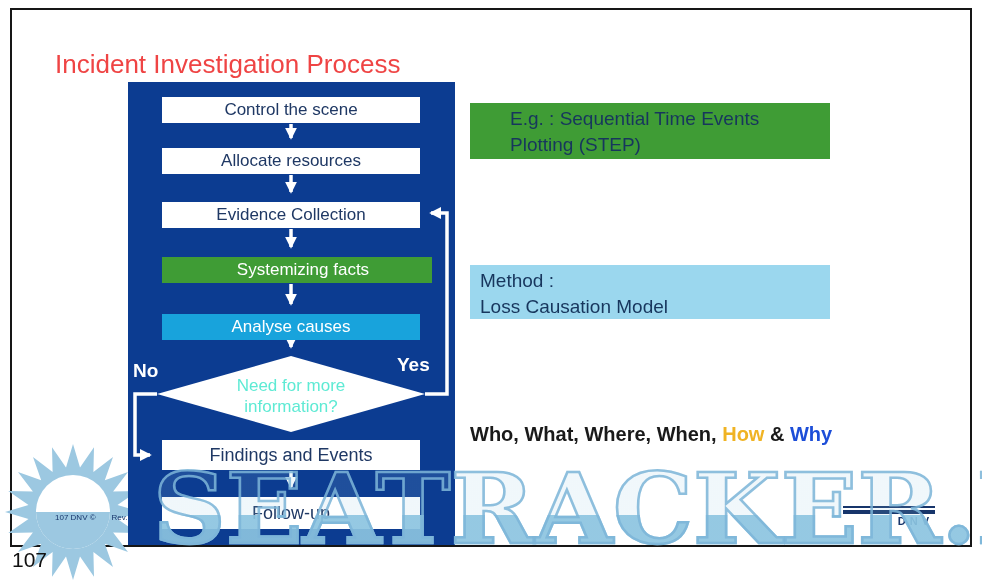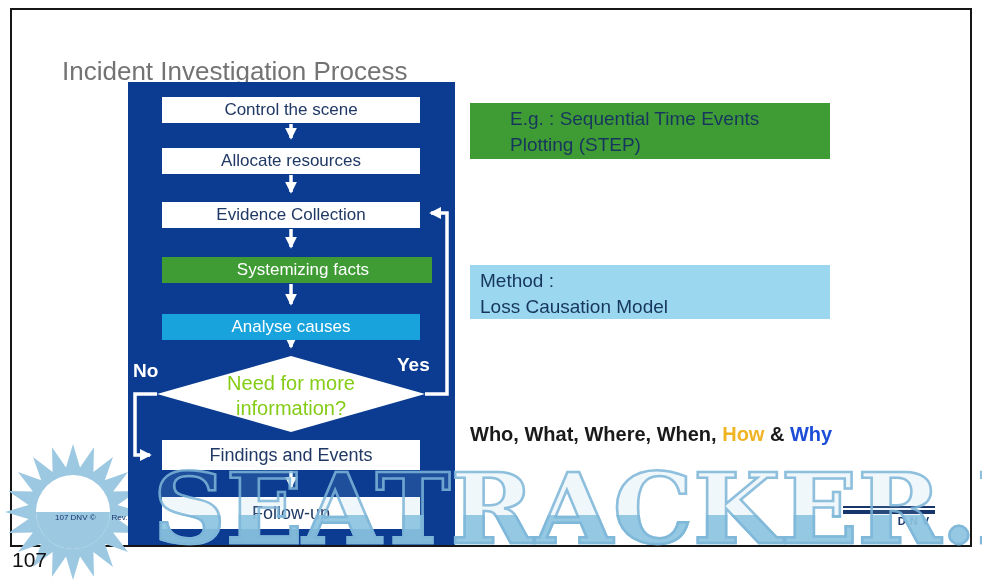--- a/index.html
+++ b/index.html
@@ -1,34 +1,34 @@
 <!DOCTYPE html>
 <html><head>
 <meta charset="utf-8">
 <style>
   html,body{margin:0;padding:0;background:#ffffff;}
   .page{position:relative;width:982px;height:587px;background:#ffffff;overflow:hidden;
         font-family:"Liberation Sans",sans-serif;}
   .slide-frame{position:absolute;left:10px;top:8px;width:958px;height:535px;
         border:2px solid #161616;background:#ffffff;z-index:0;}
-  .slide-title{position:absolute;left:50px;top:44px;margin:12px;font-size:26px;font-weight:normal;
-        color:#737373;z-index:2;}
+  .slide-title{position:absolute;left:50px;top:44px;margin:5px;font-size:26px;font-weight:normal;
+        color:#ef4444;z-index:2;}
   
   .panel{position:absolute;left:128px;top:82px;width:327px;height:463px;background:#0c3c91;z-index:2;}
   .connectors{position:absolute;left:0;top:0;z-index:1;}
   .step{position:absolute;left:34px;width:258px;height:26px;display:flex;align-items:center;
         justify-content:center;font-size:17px;color:#1f3864;background:#ffffff;z-index:2;}
   .step.green{background:#3f9c35;color:#ffffff;}
   .step.cyan{background:#18a3dc;color:#ffffff;}
   .step.s0{top:15px;} .step.s1{top:66px;} .step.s2{top:120px;} .step.s3{top:175px;padding-left:12px;} .step.s4{top:232px;}
   .step.findings{top:358px;height:30px;font-size:18px;}
   .step.followup{top:415px;height:32px;font-size:18px;}
   .decision-text{position:absolute;left:73px;top:286px;width:180px;height:56px;display:flex;
-        align-items:center;justify-content:center;text-align:center;font-size:20px;line-height:1.25;
-        color:#84cc16;z-index:2;}
+        align-items:center;justify-content:center;text-align:center;font-size:17px;line-height:1.25;
+        color:#5eead4;z-index:2;}
   .branch-label{position:absolute;color:#ffffff;font-weight:bold;font-size:19px;z-index:2;}
   .branch-no{left:5px;top:278px;}
   .branch-yes{left:269px;top:272px;}
   
   .note{position:absolute;left:470px;width:360px;box-sizing:border-box;padding:3px 10px;
         font-size:19px;line-height:1.38;color:#17365d;z-index:2;}
   .note.green-note{top:103px;height:56px;background:#3f9c35;padding-left:40px;}
   .note.method-note{top:265px;height:54px;background:#9bd7ee;}
   .questions{position:absolute;left:470px;top:423px;font-size:20px;font-weight:bold;color:#1a1a1a;z-index:2;}
   .q-how{color:#f0b323;} .q-why{color:#1d4ed8;margin-top:9px;}

